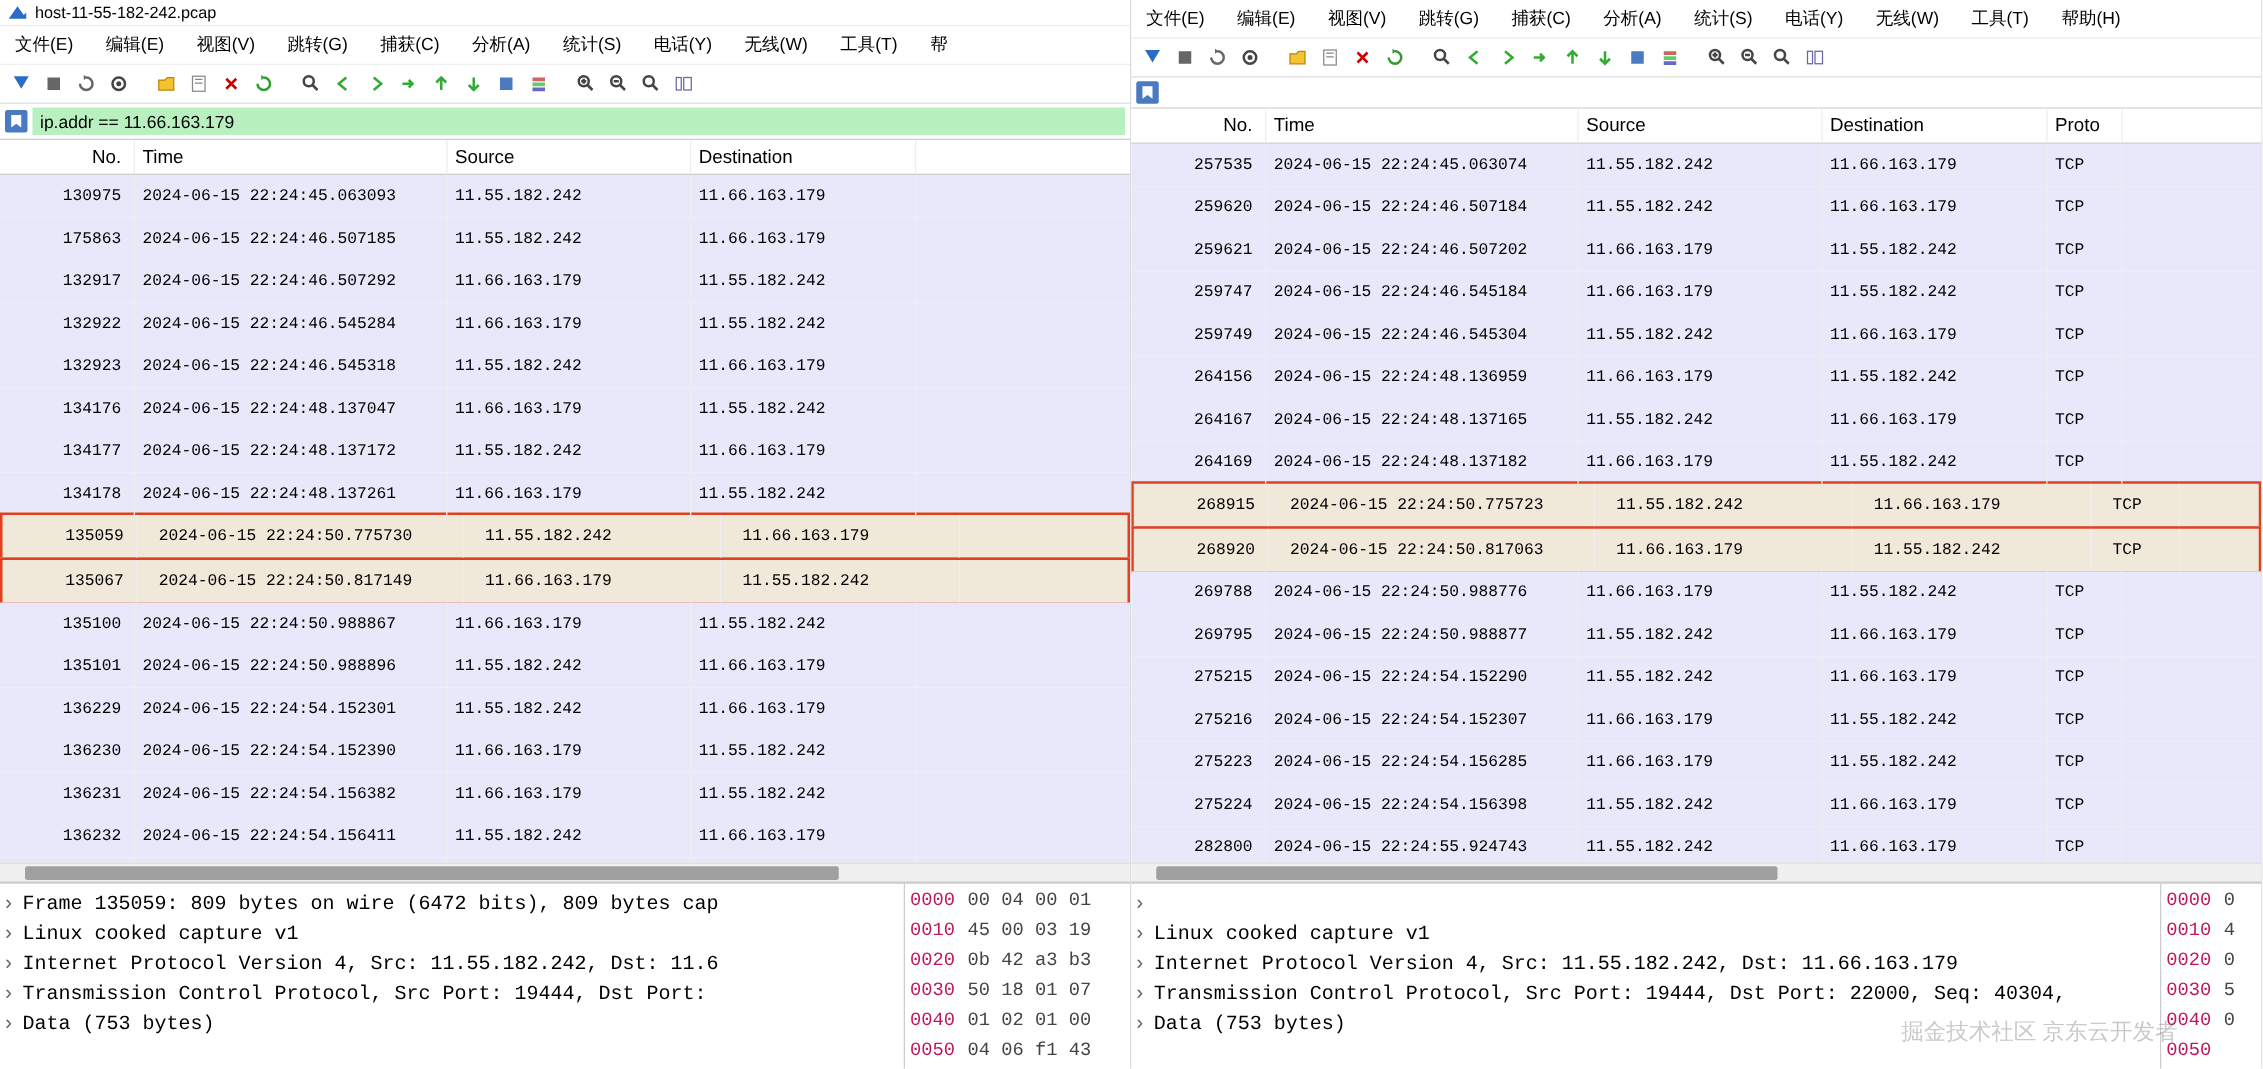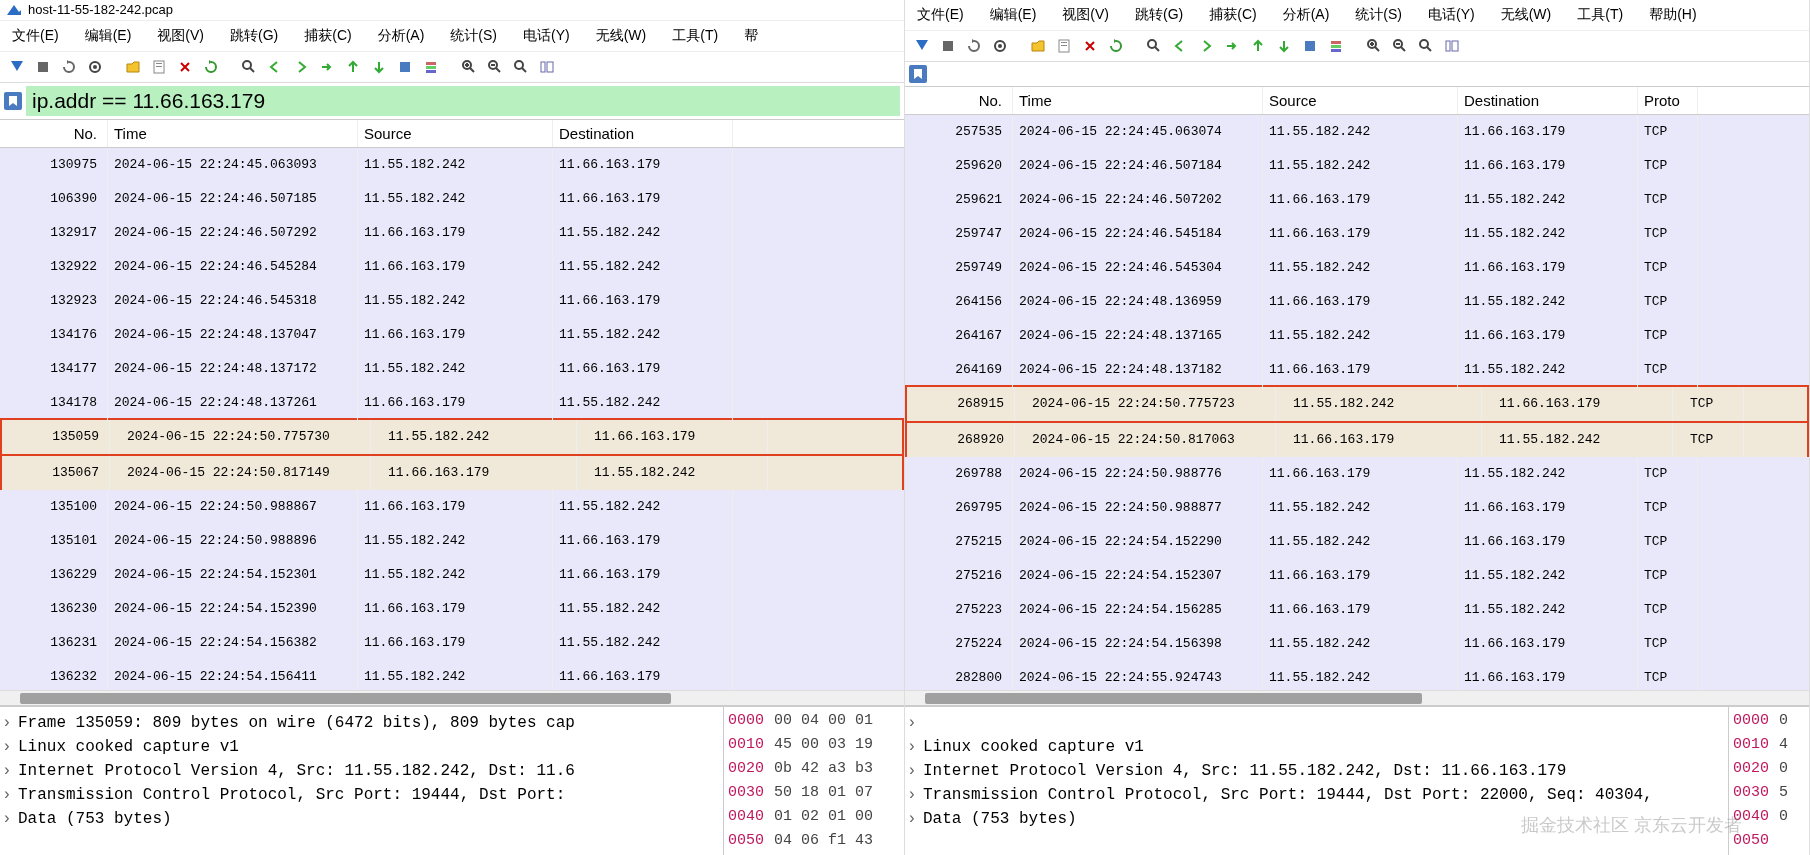--- a/index.html
+++ b/index.html
@@ -74,21 +74,21 @@
   height: 18px;
   display: flex;
   align-items: center;
   justify-content: center;
   background: #4a7abf;
   border-radius: 2px;
 }
 .filter-input {
   flex: 1;
   padding: 3px 6px;
-  font-size: 21px;
+  font-size: 14px;
   font-family: inherit;
   border: none;
   background: #b8f0c0;
   outline: none;
 }
 .list-header {
   display: flex;
   background: #fff;
   border-bottom: 1px solid #ccc;
   font-size: 15px;
@@ -340,21 +340,21 @@
     <div class="col col-dst">Destination</div>
   </div>
   <div class="packet-list" id="list-left">
       <div class="packet-row">
         <div class="col col-no">130975</div>
         <div class="col col-time">2024-06-15 22:24:45.063093</div>
         <div class="col col-src">11.55.182.242</div>
         <div class="col col-dst">11.66.163.179</div>
       </div>
       <div class="packet-row">
-        <div class="col col-no">106390</div>
+        <div class="col col-no">175863</div>
         <div class="col col-time">2024-06-15 22:24:46.507185</div>
         <div class="col col-src">11.55.182.242</div>
         <div class="col col-dst">11.66.163.179</div>
       </div>
       <div class="packet-row">
         <div class="col col-no">132917</div>
         <div class="col col-time">2024-06-15 22:24:46.507292</div>
         <div class="col col-src">11.66.163.179</div>
         <div class="col col-dst">11.55.182.242</div>
       </div>

